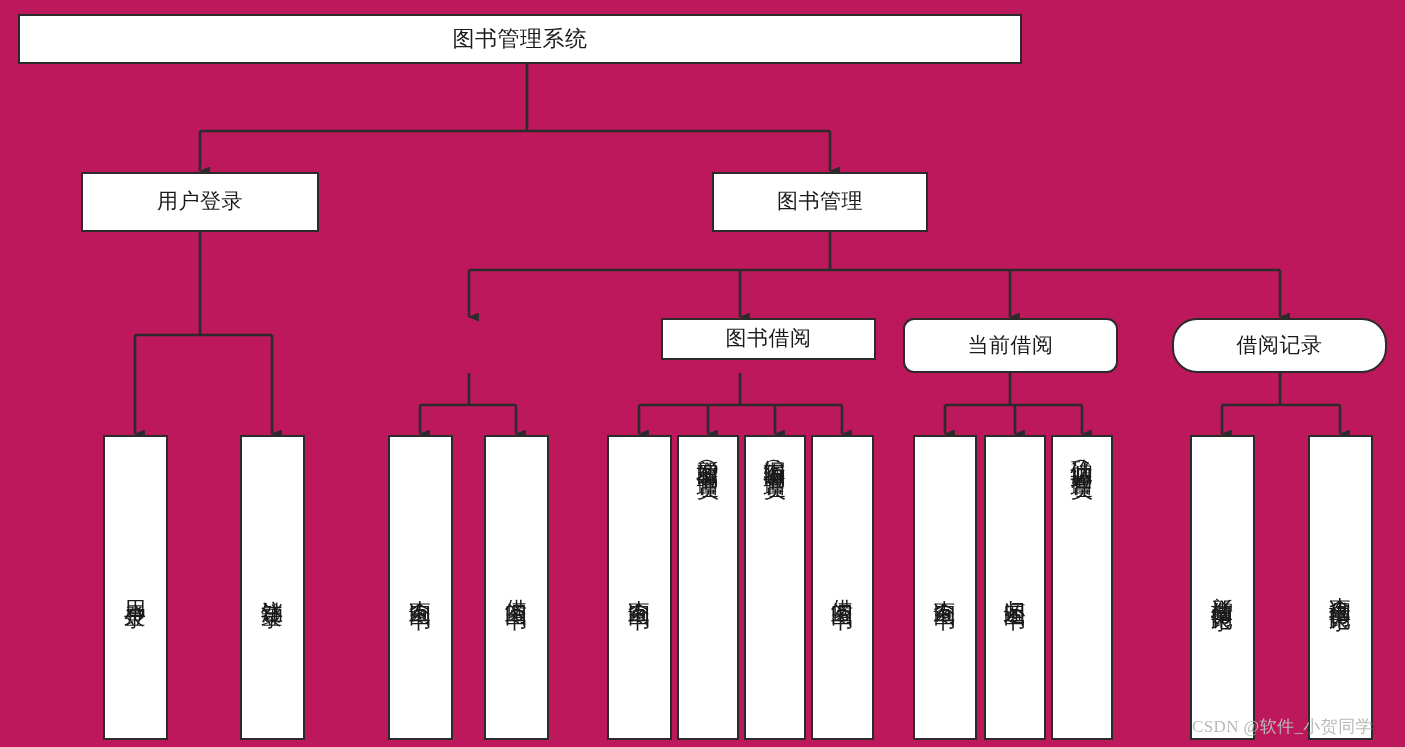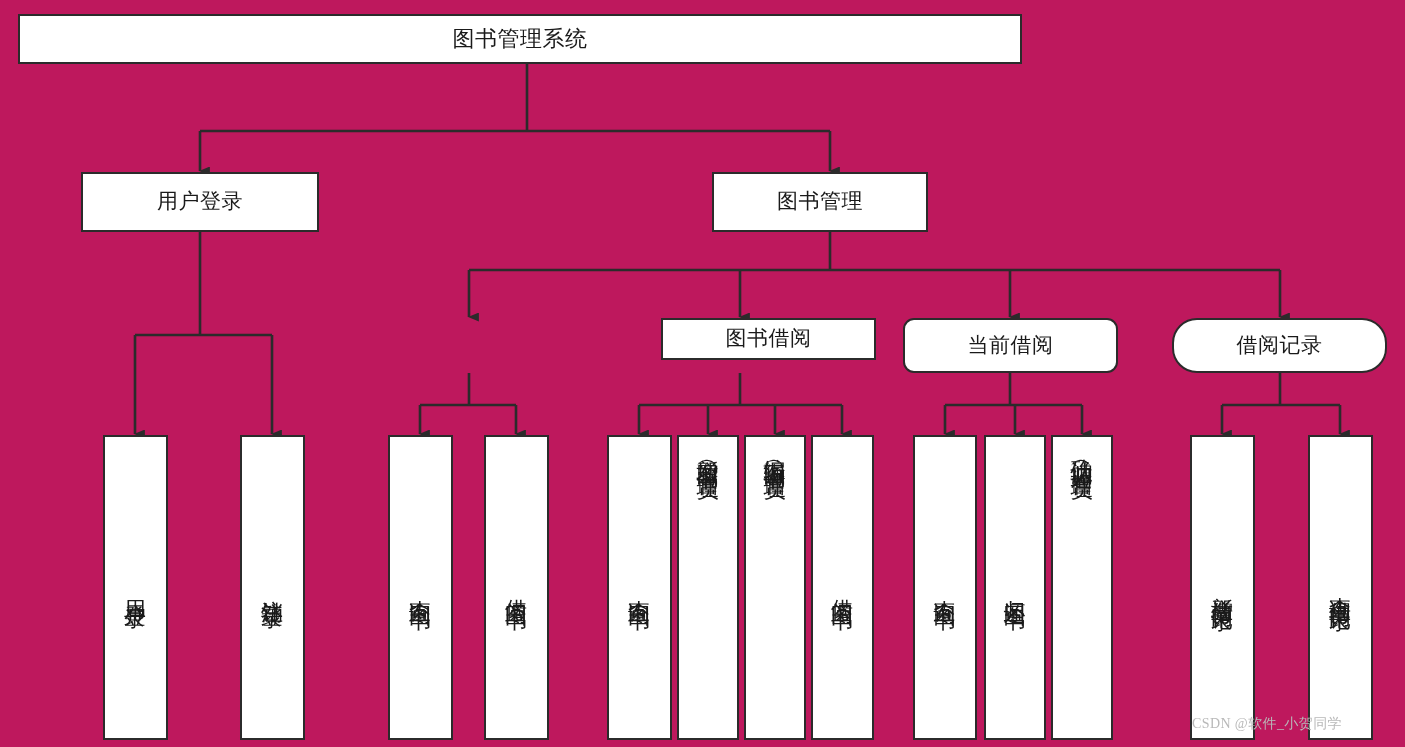--- a/index.html
+++ b/index.html
@@ -62,21 +62,21 @@
     height: auto;
     max-height: 100%;
   }
   .node.leaf.center-v {
     align-items: center;
     padding-top: 0;
   }
   .watermark {
     position: absolute;
     color: #b9b9b9;
-    font-size: 14px;
+    font-size: 17px;
     white-space: nowrap;
     letter-spacing: 0.4px;
     user-select: none;
   }
 </style>
 </head>
 <body>
 
 <div id="stage">
 

